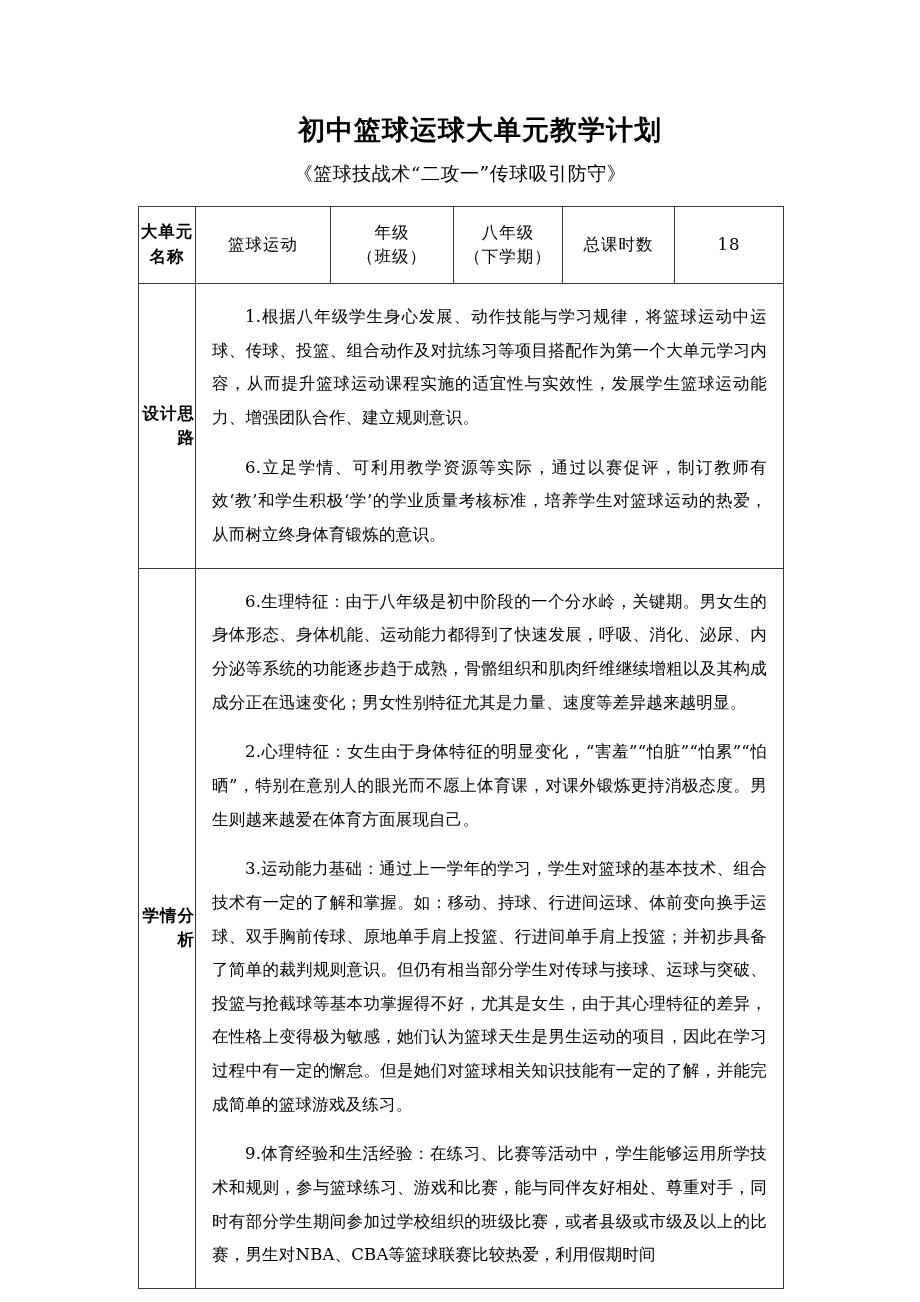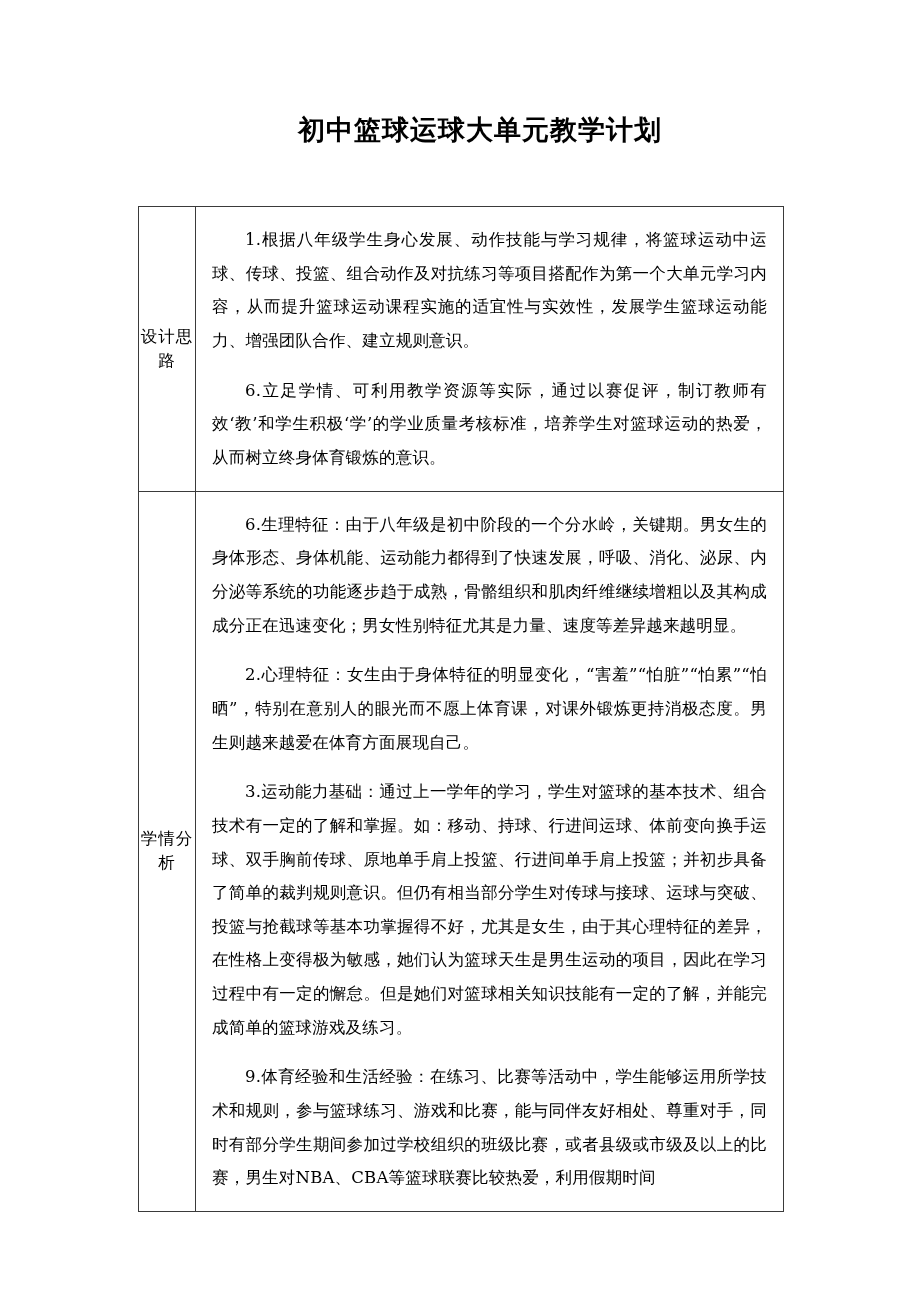--- a/index.html
+++ b/index.html
@@ -71,22 +71,22 @@
   }
   .hdr-cell {
     text-align: center;
     line-height: 1.45;
     padding: 8px 4px;
     font-size: 17px;
     letter-spacing: 1px;
   }
 
   .row-label {
-    text-align: center;
-    font-weight: normal;
+    text-align: right;
+    font-weight: bold;
     font-size: 17px;
     line-height: 1.45;
     letter-spacing: 1px;
     vertical-align: middle;
   }
 
   .body-cell {
     padding: 6px 10px 6px 12px;
     vertical-align: top;
   }
@@ -106,31 +106,42 @@
     overflow: hidden;
   }
 </style>
 </head>
 <body>
 
 <div class="page">
 
   <div class="doc-title">初中篮球运球大单元教学计划</div>
 
+  <div class="doc-subtitle">《篮球技战术“二攻一”传球吸引防守》</div>
 
   <table class="plan">
     <colgroup>
       <col style="width:57px">
       <col style="width:135px">
       <col style="width:123px">
       <col style="width:109px">
       <col style="width:112px">
       <col style="width:109px">
     </colgroup>
     <tbody>
+      <tr>
+        <td class="hdr-label" style="height:76px">大单元名称</td>
+        <td class="hdr-cell">篮球运动</td>
+        <td class="hdr-cell" style="white-space:pre-line">年级
+（班级）</td>
+        <td class="hdr-cell" style="white-space:pre-line">八年级
+（下学期）</td>
+        <td class="hdr-cell">总课时数</td>
+        <td class="hdr-cell">18</td>
+      </tr>
 
       <tr>
         <td class="row-label"><span>设计思路</span></td>
         <td class="body-cell" colspan="5">
           <p>1.根据八年级学生身心发展、动作技能与学习规律，将篮球运动中运球、传球、投篮、组合动作及对抗练习等项目搭配作为第一个大单元学习内容，从而提升篮球运动课程实施的适宜性与实效性，发展学生篮球运动能力、增强团队合作、建立规则意识。</p>
           <p>6.立足学情、可利用教学资源等实际，通过以赛促评，制订教师有效‘教’和学生积极‘学’的学业质量考核标准，培养学生对篮球运动的热爱，从而树立终身体育锻炼的意识。</p>
         </td>
       </tr>
 
       <tr>

